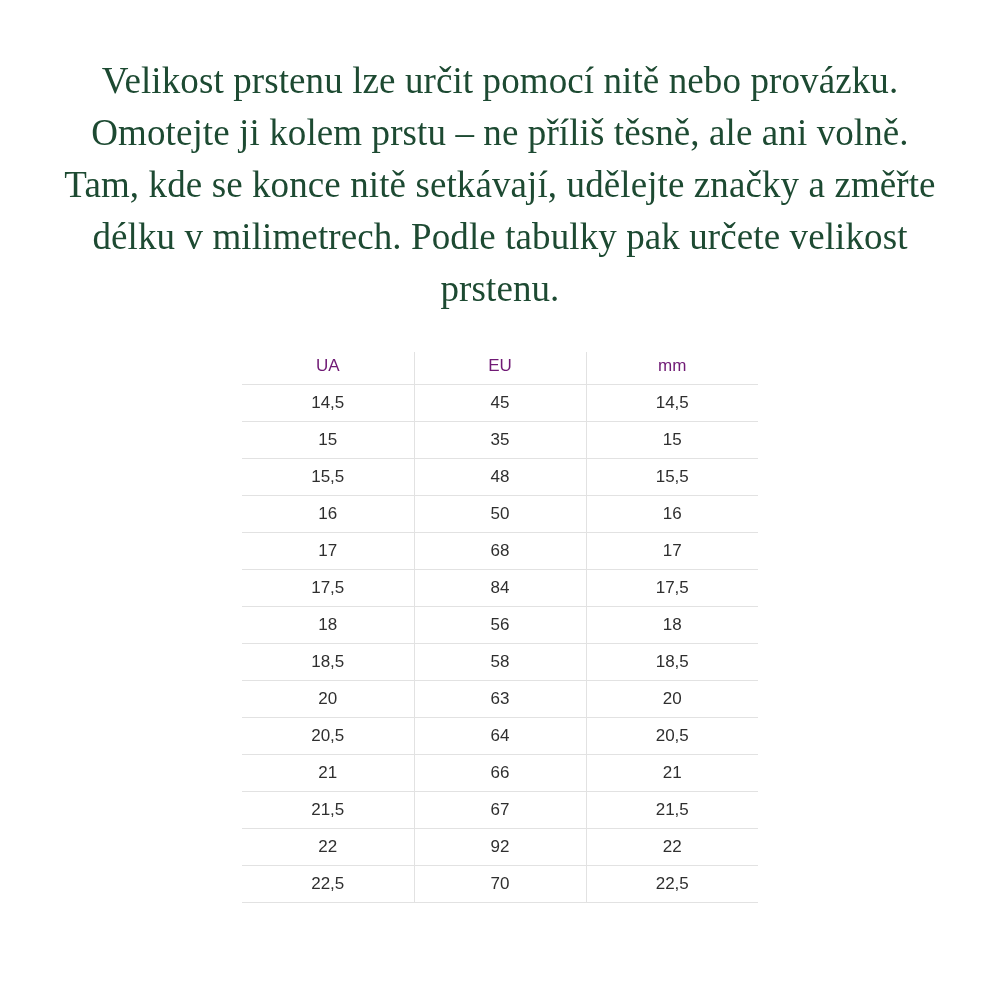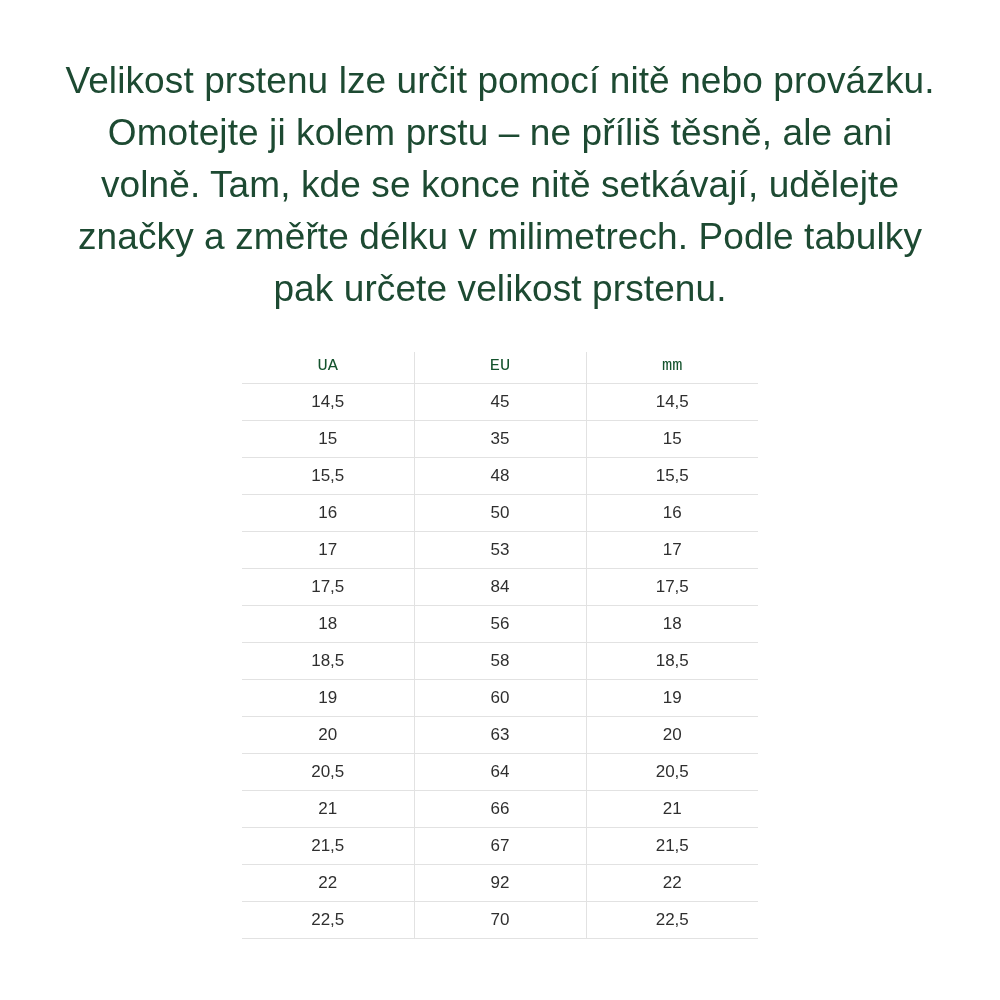--- a/index.html
+++ b/index.html
@@ -14,21 +14,21 @@
     overflow: hidden;
   }
   .page {
     width: 1000px;
     height: 1000px;
     position: relative;
     background: #ffffff;
     box-sizing: border-box;
   }
   .intro {
-    font-family: Liberation Sans, sans-serif;
+    font-family: Liberation Serif, serif;
     color: #1d4a32;
     font-size: 37px;
     line-height: 52px;
     text-align: center;
     padding: 18px 60px 0 60px;
     letter-spacing: 0.1px;
   }
   .table-wrap {
     margin-top: 22px;
     display: flex;
@@ -48,24 +48,23 @@
     font-weight: normal;
     border-bottom: 1px solid #e2e2e2;
     border-right: 1px solid #e2e2e2;
     height: 18px;
   }
   table.size-table th:last-child,
   table.size-table td:last-child {
     border-right: none;
   }
   table.size-table thead th {
-    color: #14532d;
+    color: #701a75;
     font-size: 17px;
     padding-top: 4px;
-    font-family: Liberation Mono, monospace;
   }
   table.size-table col.c1 { width: 172px; }
   table.size-table col.c2 { width: 172px; }
   table.size-table col.c3 { width: 172px; }
 </style>
 </head>
 <body>
 
 <div class="page">
 
@@ -101,42 +100,37 @@
           <td>48</td>
           <td>15,5</td>
         </tr>
         <tr>
           <td>16</td>
           <td>50</td>
           <td>16</td>
         </tr>
         <tr>
           <td>17</td>
-          <td>53</td>
+          <td>68</td>
           <td>17</td>
         </tr>
         <tr>
           <td>17,5</td>
           <td>84</td>
           <td>17,5</td>
         </tr>
         <tr>
           <td>18</td>
           <td>56</td>
           <td>18</td>
         </tr>
         <tr>
           <td>18,5</td>
           <td>58</td>
           <td>18,5</td>
-        </tr>
-        <tr>
-          <td>19</td>
-          <td>60</td>
-          <td>19</td>
         </tr>
         <tr>
           <td>20</td>
           <td>63</td>
           <td>20</td>
         </tr>
         <tr>
           <td>20,5</td>
           <td>64</td>
           <td>20,5</td>

